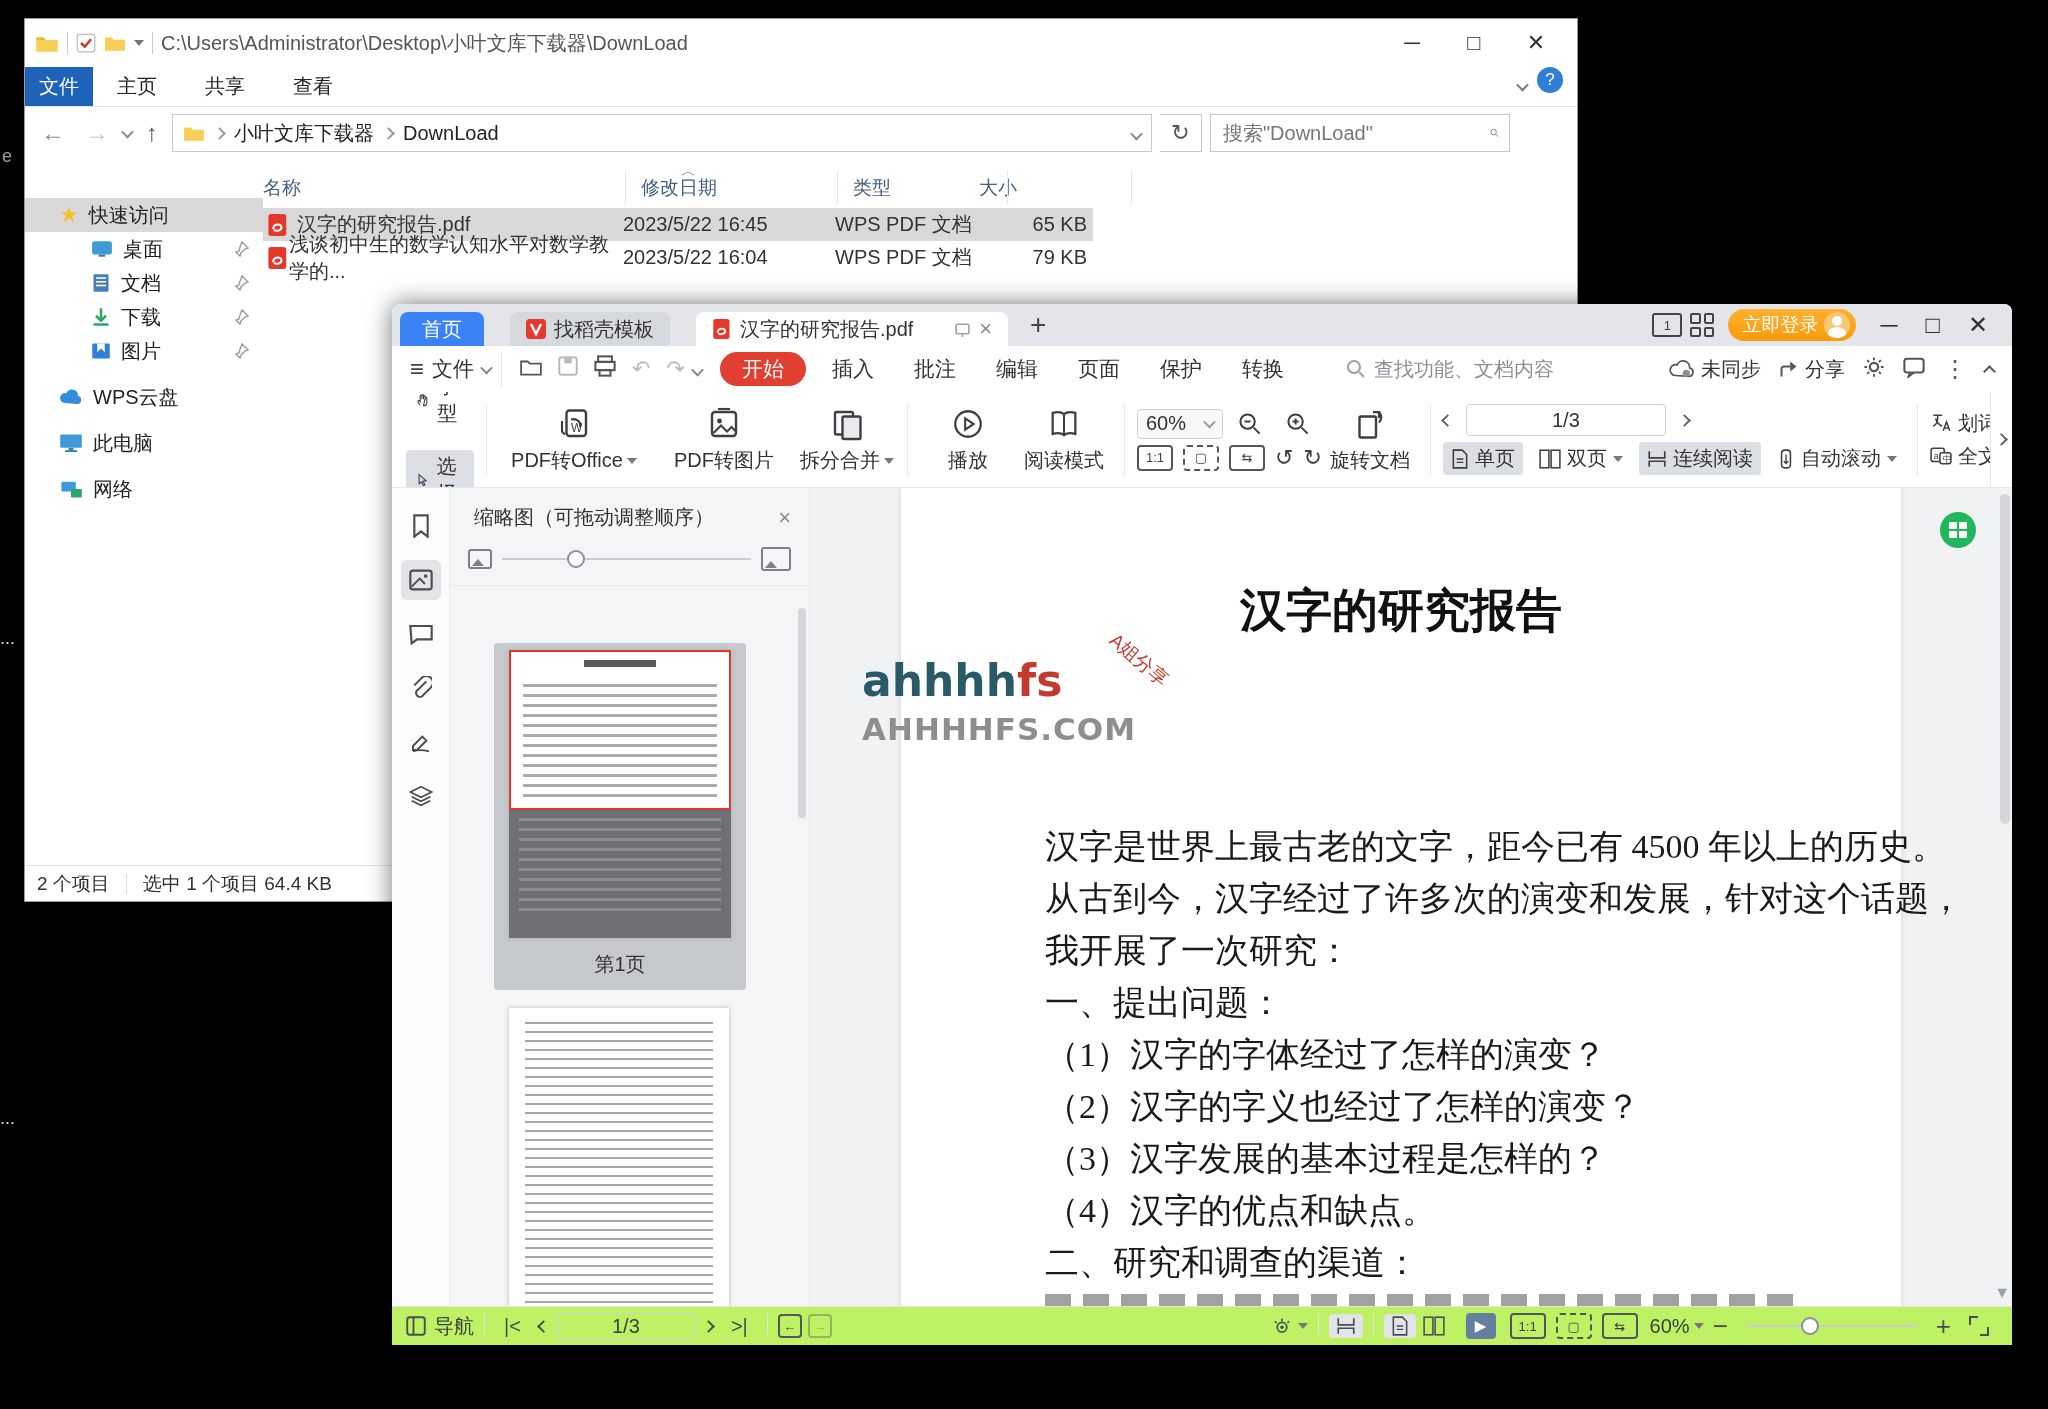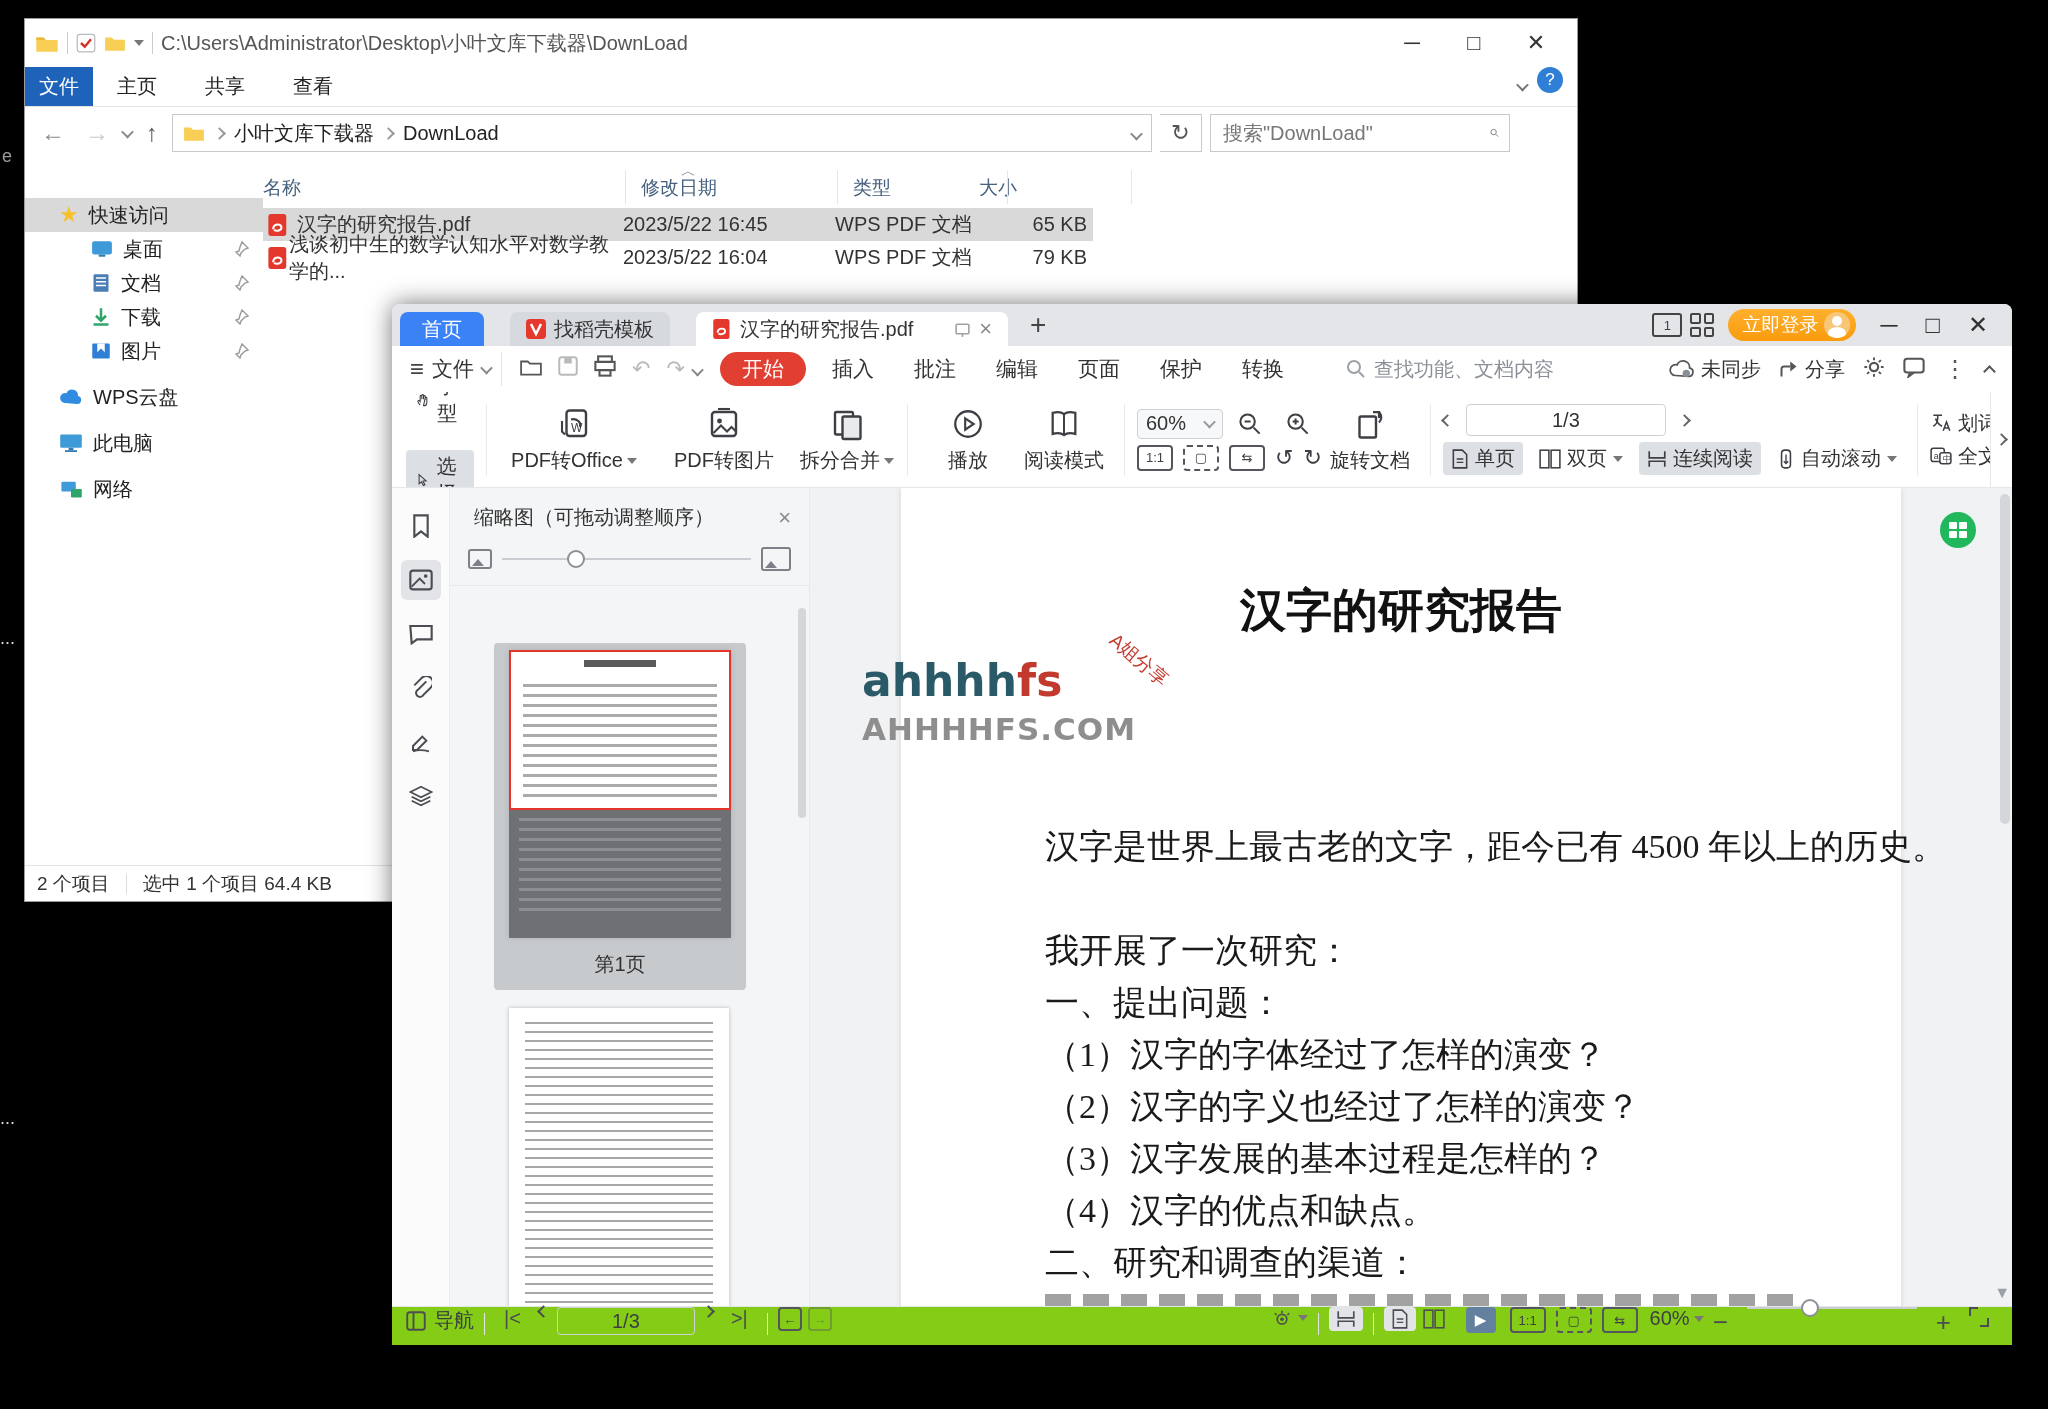--- a/index.html
+++ b/index.html
@@ -126,21 +126,21 @@
   .wm-site{position:absolute;left:0;top:56px;font:bold 31px "DejaVu Sans",sans-serif;color:#8e8e8e;letter-spacing:1px;}
   .mascot{position:absolute;left:-30px;top:6px;width:30px;height:44px;}
   .mascot .head{width:20px;height:20px;border-radius:50%;background:#5d4037;margin-left:4px;}
   .mascot .face{width:14px;height:12px;border-radius:50%;background:#f6d7c3;margin:-12px 0 0 7px;}
   .mascot .body{width:22px;height:16px;border-radius:40%;background:#e8a0a8;margin:2px 0 0 3px;}
   .greenbtn{position:absolute;right:36px;top:24px;width:36px;height:36px;border-radius:50%;background:#21b85d;display:flex;align-items:center;justify-content:center;}
   .greenbtn .g{width:18px;height:16px;display:grid;grid-template-columns:1fr 1fr;grid-template-rows:1fr 1fr;gap:2px;}
   .greenbtn .g span{background:#fff;border-radius:1px;}
   .doc-scroll{position:absolute;right:2px;top:6px;width:10px;height:330px;border-radius:5px;background:#d4d6da;}
   .doc-scrollarrow{position:absolute;right:2px;bottom:4px;color:#9aa0a8;font-size:16px;}
-  .w-status{position:absolute;left:0;right:0;bottom:0;height:39px;border-top:1px solid #e4e5e7;background:#84cc16;display:flex;align-items:flex-start;padding:0 14px;font-size:20px;color:#3c3f44;border-radius:0;}
+  .w-status{position:absolute;left:0;right:0;bottom:0;height:39px;border-top:1px solid #e4e5e7;background:#bef264;display:flex;align-items:center;padding:0 14px;font-size:20px;color:#3c3f44;border-radius:0;}
   .sb-box{width:138px;height:28px;border:1px solid #cfd1d5;border-radius:4px;display:flex;align-items:center;justify-content:center;}
   .sb-ico{padding:0 9px;font-size:20px;color:#4a4d52;display:flex;align-items:center;}
   .sb-toggle{padding:2px 7px;border-radius:4px;display:flex;align-items:center;}
   .sb-toggle.sel{background:#e2e4e8;}
   .playbtn{width:30px;height:26px;background:#64809f;border-radius:4px;color:#fff;display:flex;align-items:center;justify-content:center;font-size:15px;margin:0 14px;}
   .sb-track{width:170px;height:2px;background:#c9ccd1;position:relative;margin:0 10px;}
   .sb-knob{position:absolute;left:32%;top:-8px;width:18px;height:18px;border:2px solid #8b8f98;border-radius:50%;background:#fff;}
   .fsico{width:20px;height:20px;position:relative;}
   .fsico:before,.fsico:after{content:"";position:absolute;width:7px;height:7px;border:2px solid #4a4d52;}
   .fsico:before{left:0;top:0;border-right:none;border-bottom:none;}
@@ -683,20 +683,21 @@
       <div class="w-doc">
         <div class="page">
           <div class="doc-title">汉字的研究报告</div>
           <div class="wm">
             <span class="mascot"><span class="head"></span><span class="face"></span><span class="body"></span></span>
             <span class="wm-logo1">ahhhh</span><span class="wm-logo2">fs</span>
             <span class="wm-badge">A姐分享</span>
             <span class="wm-site">AHHHHFS.COM</span>
           </div>
           <div class="doc-line" style="top:336px">汉字是世界上最古老的文字，距今已有 4500 年以上的历史。</div>
+          <div class="doc-line" style="top:388px">从古到今，汉字经过了许多次的演变和发展，针对这个话题，</div>
           <div class="doc-line" style="top:440px">我开展了一次研究：</div>
           <div class="doc-line" style="top:492px">一、提出问题：</div>
           <div class="doc-line" style="top:544px">（1）汉字的字体经过了怎样的演变？</div>
           <div class="doc-line" style="top:596px">（2）汉字的字义也经过了怎样的演变？</div>
           <div class="doc-line" style="top:648px">（3）汉字发展的基本过程是怎样的？</div>
           <div class="doc-line" style="top:700px">（4）汉字的优点和缺点。</div>
           <div class="doc-line" style="top:752px">二、研究和调查的渠道：</div>
           <div class="doc-partial"></div>
         </div>
         <div class="greenbtn">

